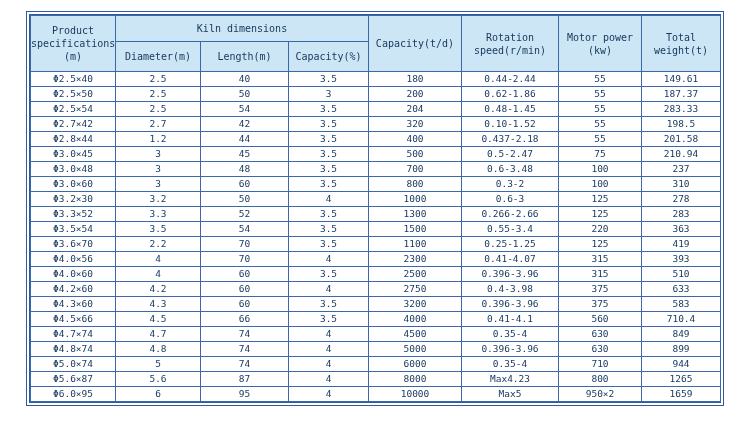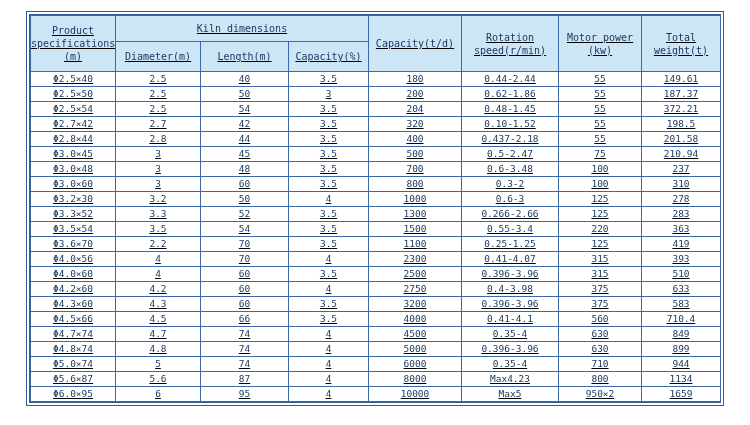--- a/index.html
+++ b/index.html
@@ -21,21 +21,20 @@
   .page {
     width: 750px;
     height: 425px;
     padding-top: 11px;
   }
   .table-frame {
     width: 698px;
     margin: 0 auto;
     border: 4px double var(--outer-blue);
     background: var(--page-bg);
-    text-decoration: underline;
   }
   table.spec {
     width: 100%;
     border-collapse: collapse;
     table-layout: fixed;
   }
   table.spec th,
   table.spec td {
     border: 1px solid var(--border-blue);
     color: var(--text-blue);
@@ -119,35 +118,35 @@
             <td>187.37</td>
           </tr>
           <tr>
             <td>Φ2.5×54</td>
             <td>2.5</td>
             <td>54</td>
             <td>3.5</td>
             <td>204</td>
             <td>0.48-1.45</td>
             <td>55</td>
-            <td>372.21</td>
+            <td>283.33</td>
           </tr>
           <tr>
             <td>Φ2.7×42</td>
             <td>2.7</td>
             <td>42</td>
             <td>3.5</td>
             <td>320</td>
             <td>0.10-1.52</td>
             <td>55</td>
             <td>198.5</td>
           </tr>
           <tr>
             <td>Φ2.8×44</td>
-            <td>2.8</td>
+            <td>1.2</td>
             <td>44</td>
             <td>3.5</td>
             <td>400</td>
             <td>0.437-2.18</td>
             <td>55</td>
             <td>201.58</td>
           </tr>
           <tr>
             <td>Φ3.0×45</td>
             <td>3</td>
@@ -299,21 +298,21 @@
             <td>944</td>
           </tr>
           <tr>
             <td>Φ5.6×87</td>
             <td>5.6</td>
             <td>87</td>
             <td>4</td>
             <td>8000</td>
             <td>Max4.23</td>
             <td>800</td>
-            <td>1134</td>
+            <td>1265</td>
           </tr>
           <tr>
             <td>Φ6.0×95</td>
             <td>6</td>
             <td>95</td>
             <td>4</td>
             <td>10000</td>
             <td>Max5</td>
             <td>950×2</td>
             <td>1659</td>

